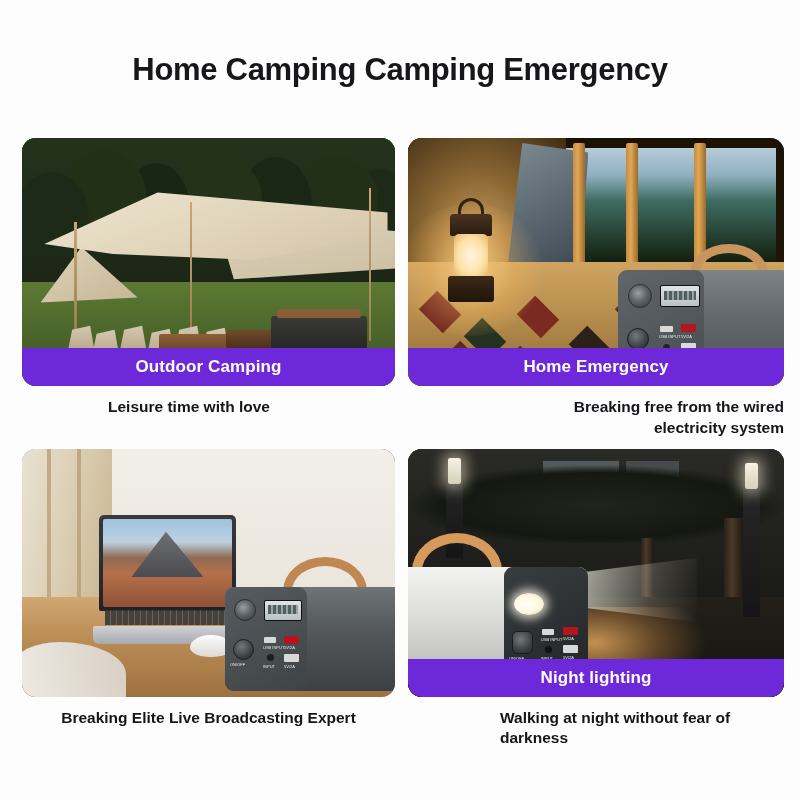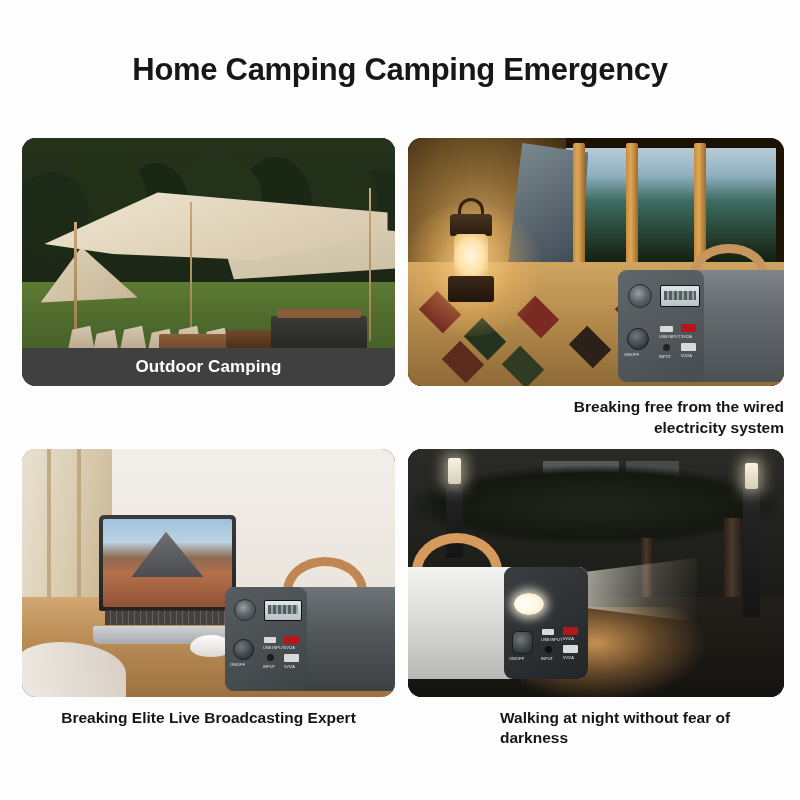--- a/index.html
+++ b/index.html
@@ -36,21 +36,21 @@
     border-radius:14px;
     overflow:hidden;
     background:#222;
   }
   .scene{ position:absolute; inset:0; }
 
   
   .capbar{
     position:absolute; left:0; right:0; bottom:0;
     height:38px;
-    background:#404040;
+    background:#6d28d9;
     border-radius:0 0 14px 14px;
     display:flex; align-items:center; justify-content:center;
   }
   .capbar span{
     color:#fff; font-size:17px; font-weight:bold; letter-spacing:0.1px;
   }
   .subcap{
     margin-top:11px;
     font-size:15.5px; font-weight:bold; color:#15151a;
     line-height:1.34;
@@ -367,20 +367,21 @@
             <div class="wheel" style="left:10px;"></div>
             <div class="wheel" style="left:34px;"></div>
             <div class="wheel" style="right:10px;"></div>
           </div>
         </div>
       </div>
       <div class="capbar">
         <span>Outdoor Camping</span>
       </div>
     </div>
+    <div class="subcap left-align">Leisure time with love</div>
   </div>
 
   <div class="cell">
     <div class="photo">
       <div class="scene">
         <div class="p2-bg"></div>
         <div class="p2-open"></div>
         <div class="p2-wall"></div>
         <div class="p2-flap"></div>
         <div class="p2-polew" style="left:44%;"></div>
@@ -417,20 +418,23 @@
           <div class="dev-port" style="left:42px;top:56px;width:13px;height:6px;"></div>
           <div class="dev-lbl" style="left:41px;top:64px;font-size:4px;">USB INPUT</div>
           <div class="dev-port" style="left:45px;top:74px;width:7px;height:7px;border-radius:50%;background:#222;"></div>
           <div class="dev-lbl" style="left:41px;top:84px;font-size:4px;">INPUT</div>
           <div class="dev-port red" style="left:63px;top:54px;width:15px;height:8px;"></div>
           <div class="dev-lbl" style="left:63px;top:64px;font-size:4px;">5V/2A</div>
           <div class="dev-port" style="left:63px;top:73px;width:15px;height:8px;"></div>
           <div class="dev-lbl" style="left:63px;top:83px;font-size:4px;">5V/2A</div>
         </div>
       </div>
+      <div class="capbar">
+        <span>Home Emergency</span>
+      </div>
     </div>
     <div class="subcap sub-r2">Breaking free from the wired electricity system</div>
   </div>
 
   <div class="cell">
     <div class="photo">
       <div class="scene">
         <div class="p3-bg"></div>
         <div class="p3-win">
           <div class="p3-winbar" style="left:28%;"></div>
@@ -500,17 +504,20 @@
           <div class="dev-port" style="left:144px;top:62px;width:12px;height:6px;"></div>
           <div class="dev-lbl" style="left:143px;top:70px;font-size:4px;">USB INPUT</div>
           <div class="dev-port" style="left:147px;top:79px;width:7px;height:7px;border-radius:50%;background:#111;"></div>
           <div class="dev-lbl" style="left:143px;top:89px;font-size:4px;">INPUT</div>
           <div class="dev-port red" style="left:165px;top:60px;width:15px;height:8px;"></div>
           <div class="dev-lbl" style="left:165px;top:69px;font-size:4px;">5V/2A</div>
           <div class="dev-port" style="left:165px;top:78px;width:15px;height:8px;"></div>
           <div class="dev-lbl" style="left:165px;top:88px;font-size:4px;">5V/2A</div>
         </div>
       </div>
+      <div class="capbar">
+        <span>Night lighting</span>
+      </div>
     </div>
     <div class="subcap sub-r4">Walking at night without fear of darkness</div>
   </div>
 
 </div>
 
 </body></html>

